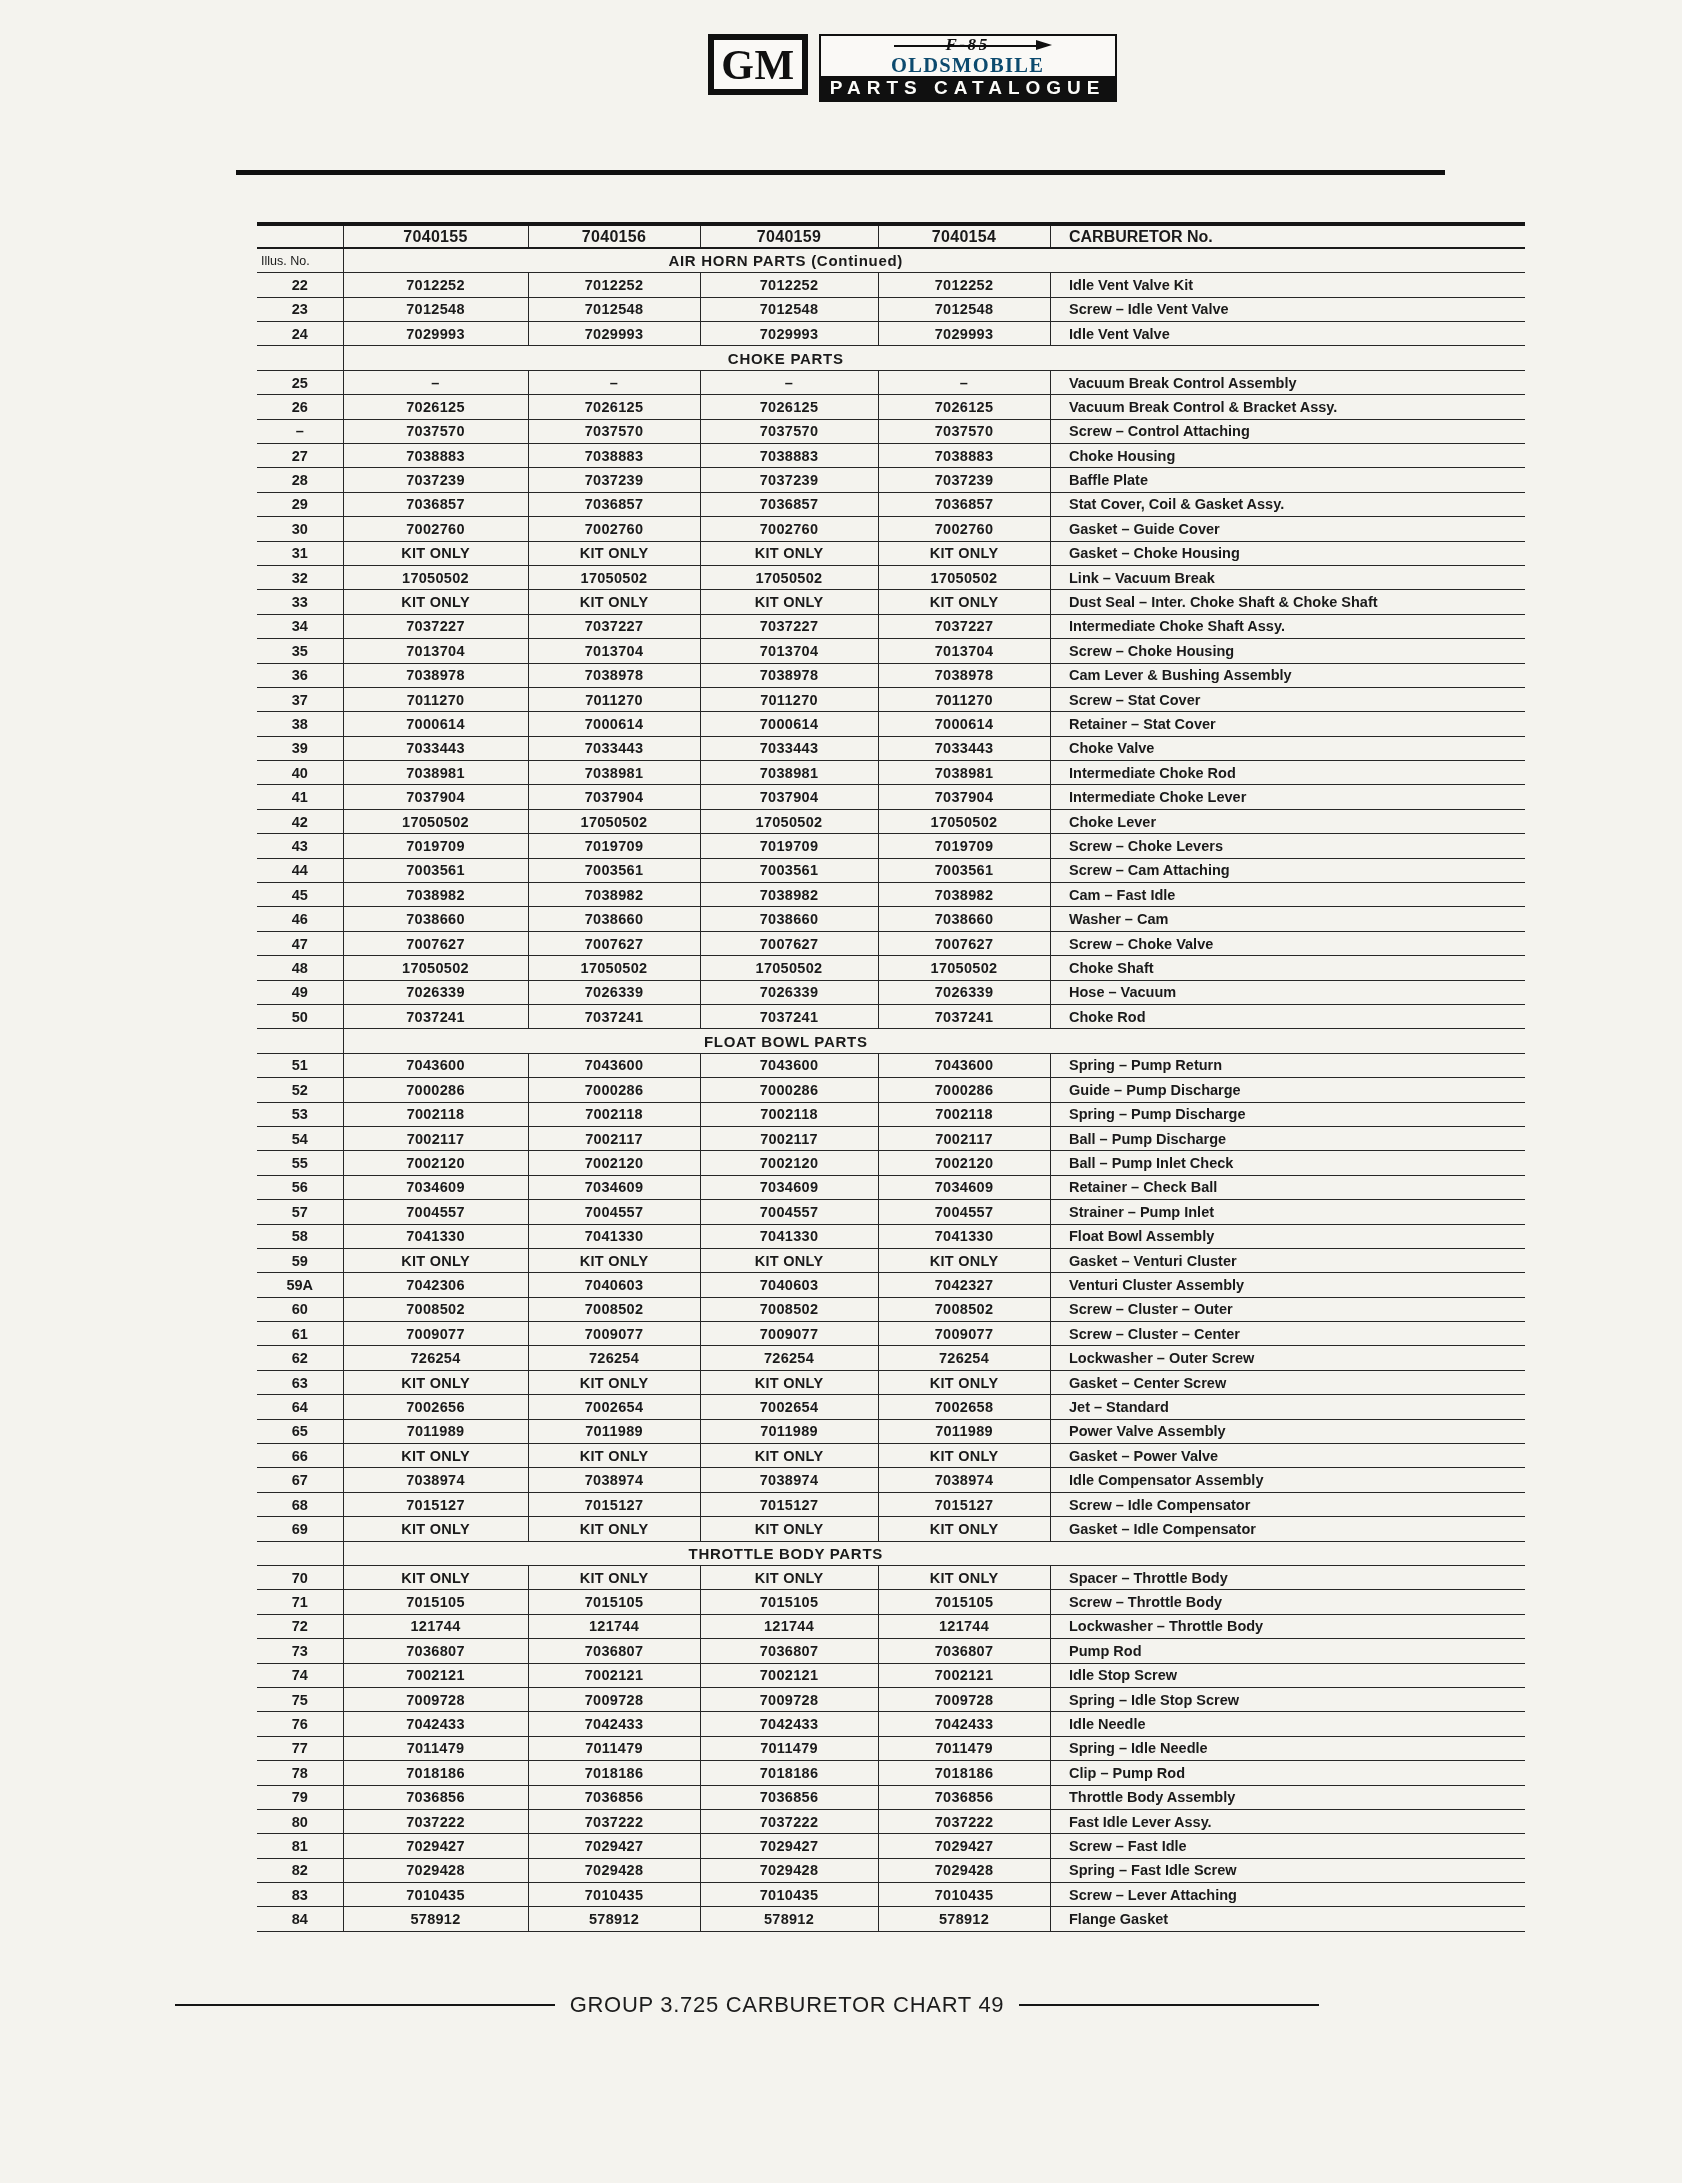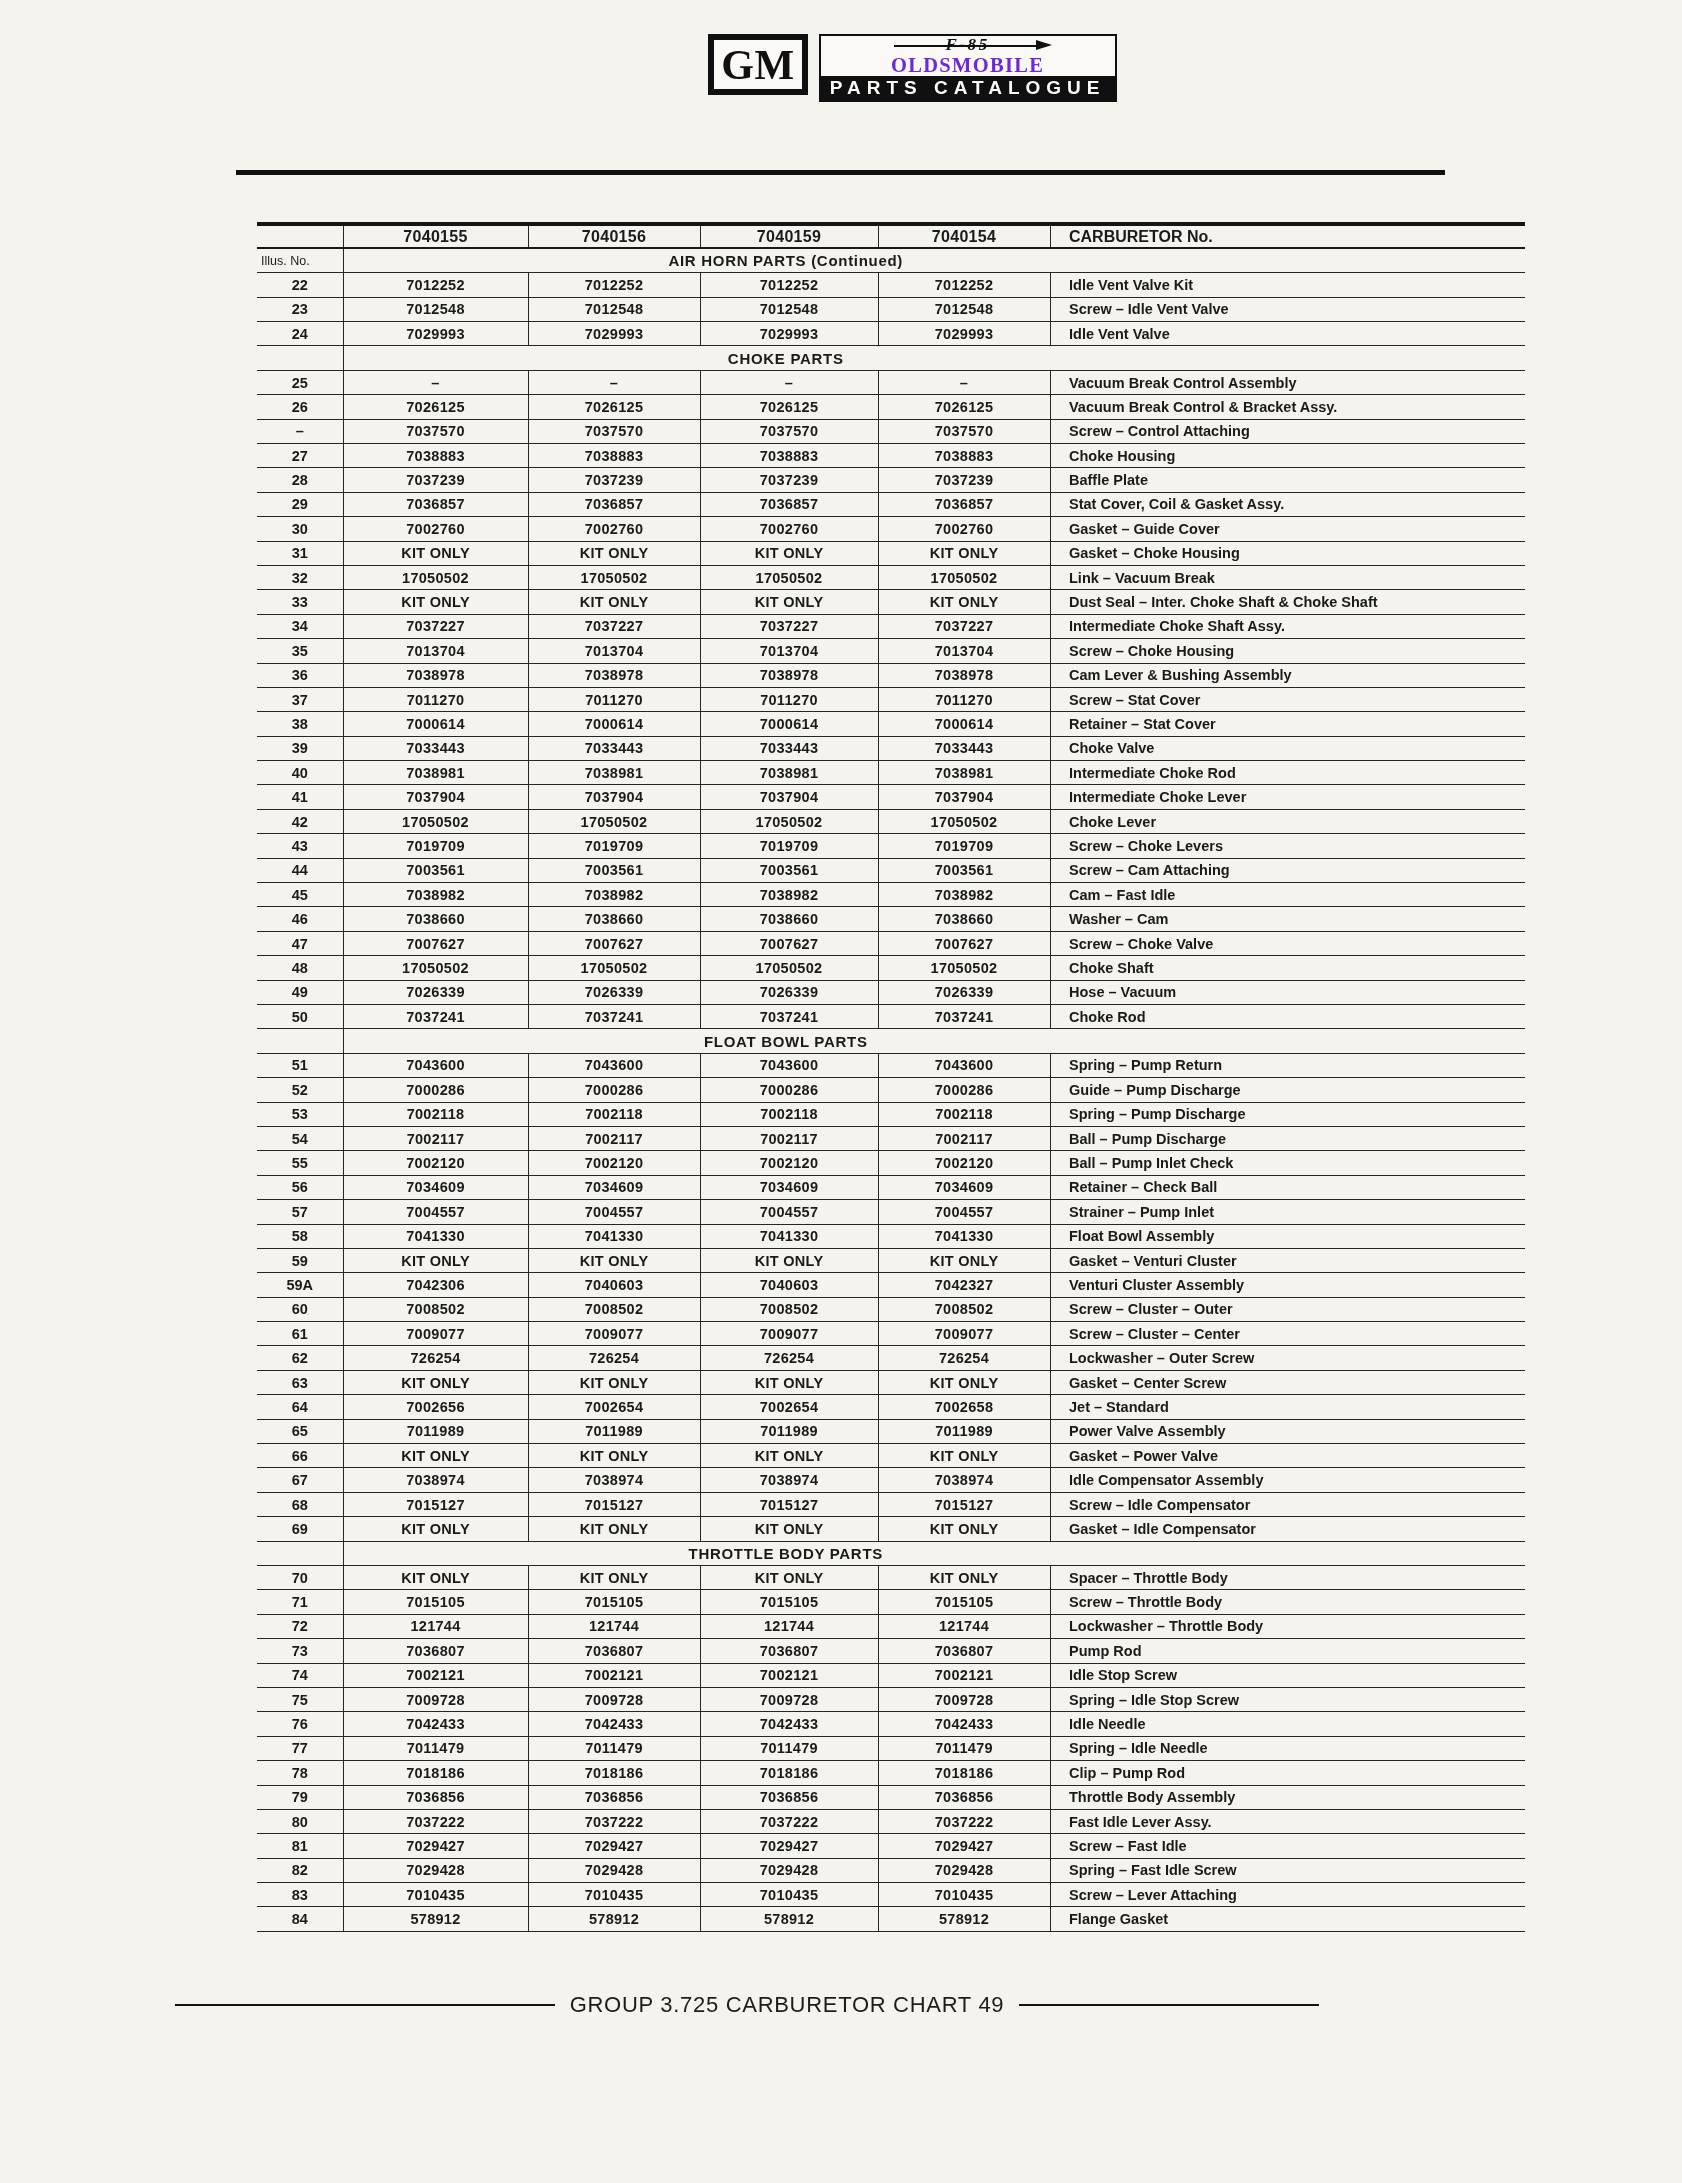--- a/index.html
+++ b/index.html
@@ -29,21 +29,21 @@
   .f85-arrowhead {
     position: absolute; right: 63px; top: 4px; width: 0; height: 0;
     border-left: 16px solid #101010; border-top: 5.3px solid transparent; border-bottom: 5.3px solid transparent;
   }
   .f85-text {
     position: relative; z-index: 1; font-family: "Liberation Serif", serif;
     font-style: italic; font-weight: bold; font-size: 17px; letter-spacing: 2.6px; color: #101010;
   }
   .olds-name {
     font-family: "Liberation Serif", serif; font-weight: bold; font-size: 20.5px;
-    letter-spacing: 1.3px; text-align: center; color: #6d28d9; height: 21px; line-height: 20px;
+    letter-spacing: 1.3px; text-align: center; color: #0c4a6e; height: 21px; line-height: 20px;
   }
   .parts-bar {
     background: #101010; color: #fbfbf8; text-align: center; font-weight: bold;
     font-size: 19px; letter-spacing: 6px; height: 24px; line-height: 24px;
     font-family: "Liberation Sans", sans-serif;
   }
   .top-rule { position: absolute; left: 236px; top: 170px; width: 1209px; height: 4.6px; background: #101010; }
 
   
   table.parts {

